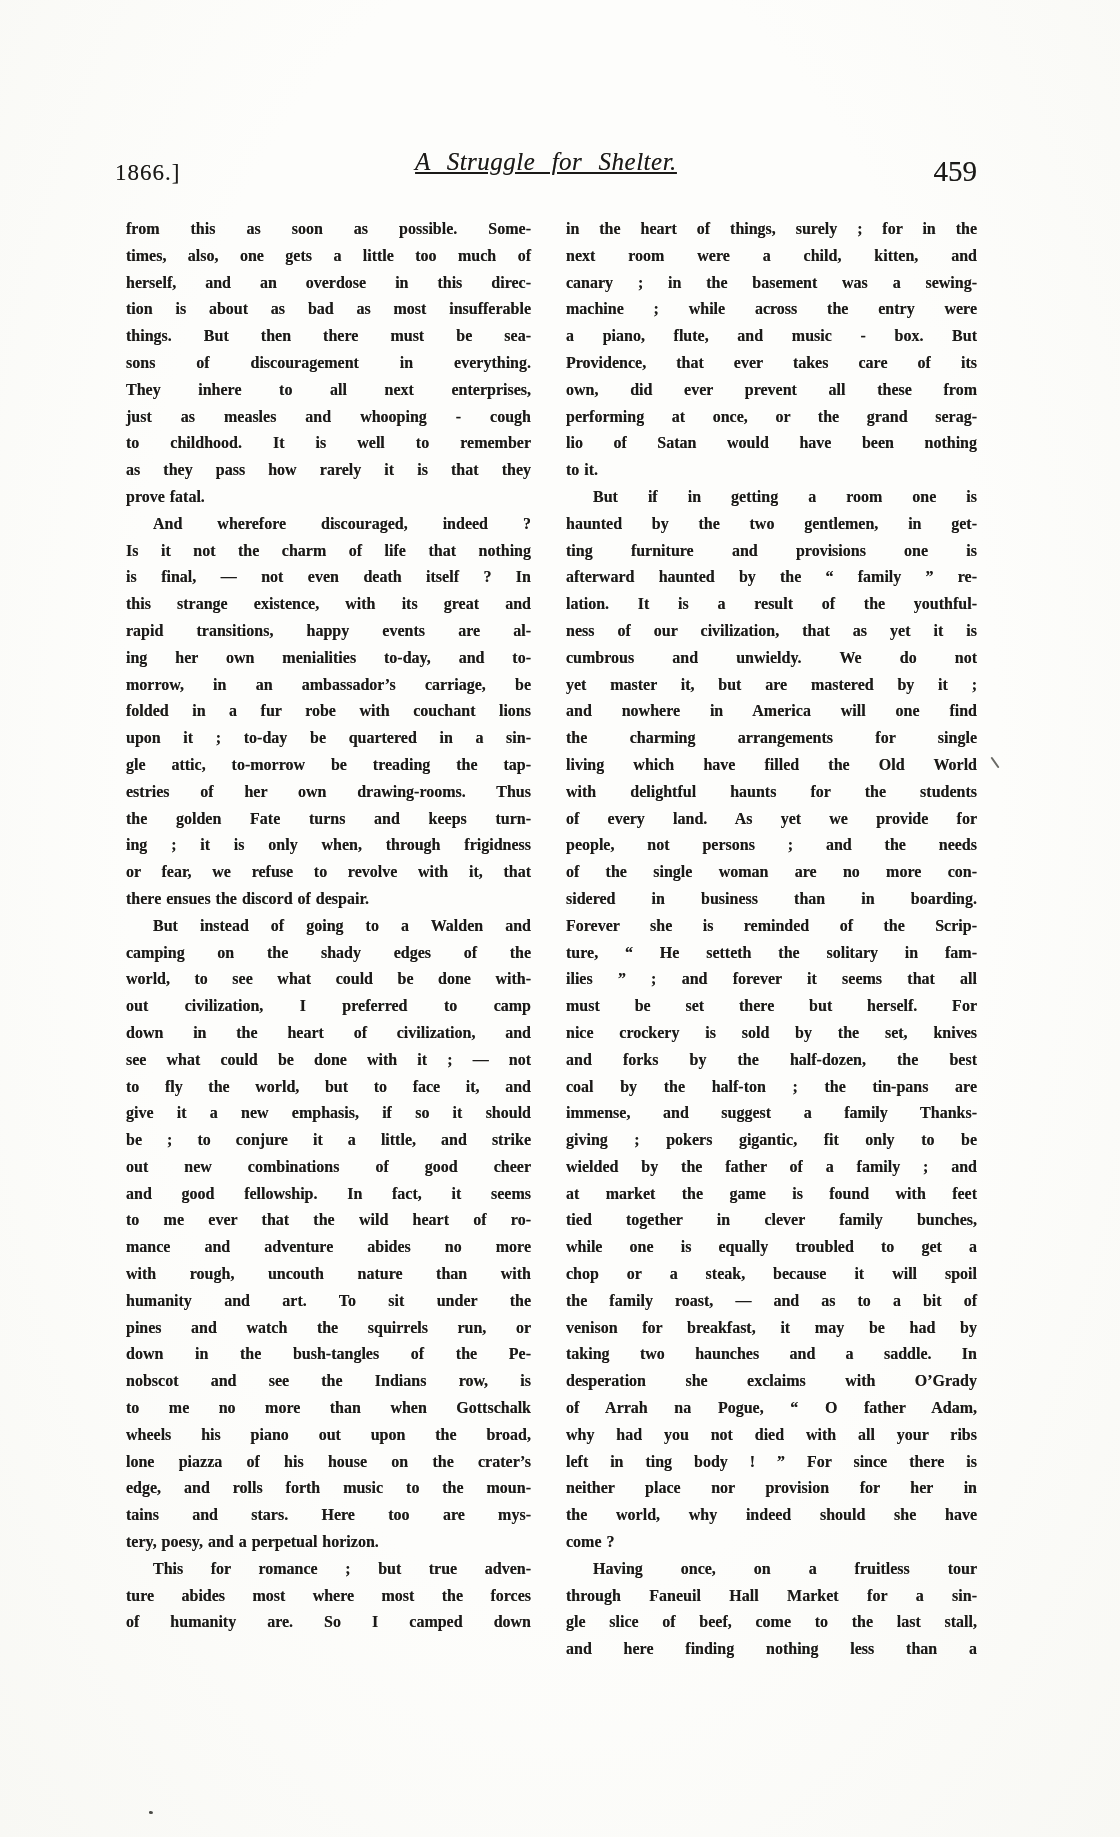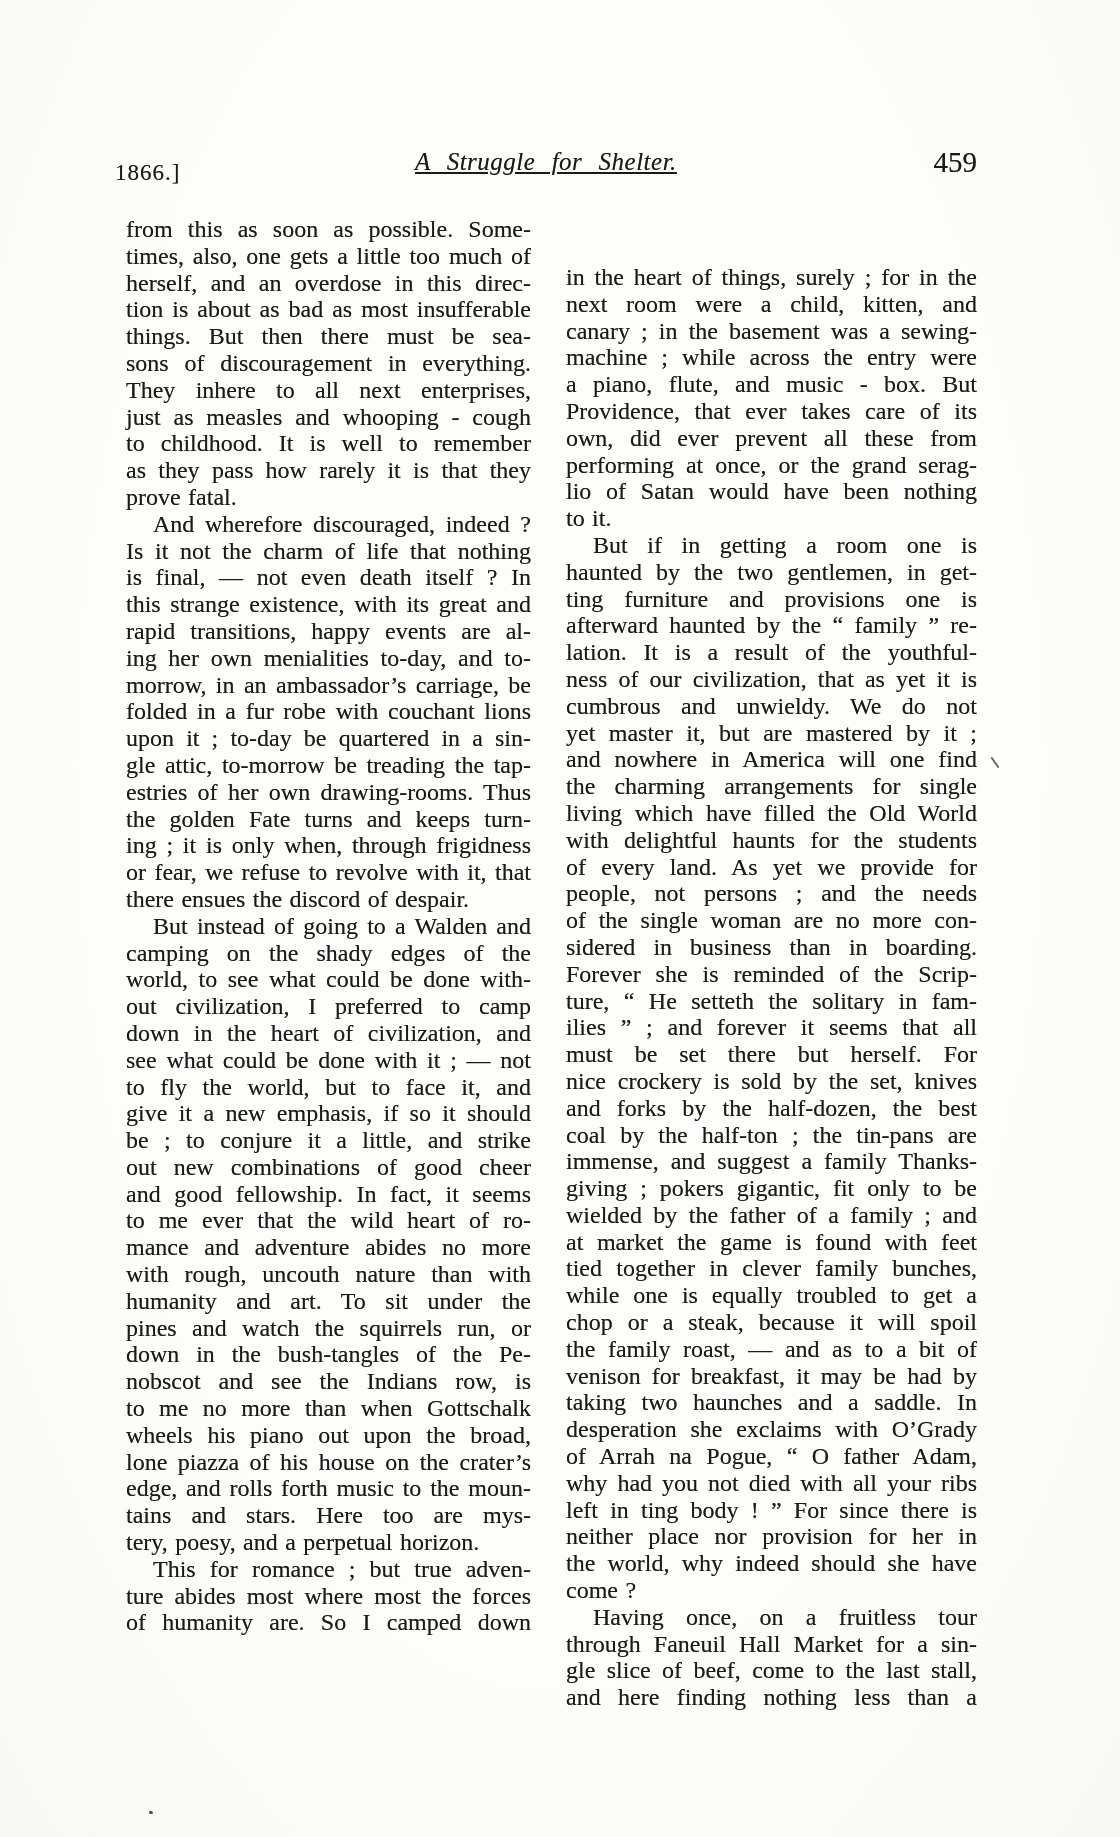--- a/index.html
+++ b/index.html
@@ -28,34 +28,34 @@
   .running-head .title {
     position: absolute; left: 0; right: 0; top: 2px;
     text-align: center;
     font-style: italic;
     font-size: 25px;
     word-spacing: 0.38em;
     letter-spacing: 0.5px;
     text-decoration: underline;
   }
   .running-head .folio {
-    position: absolute; right: 0; top: 0;
+    position: absolute; right: 0; top: 9px;
     font-size: 29px;
   }
   .columns {
     position: absolute;
     left: 126px;
     top: 216px;
     width: 851px;
     display: flex;
     justify-content: space-between;
   }
-  .col { font-size: 24px; line-height: 26.8px; }
+  .col { font-size: 16px; line-height: 26.8px; font-weight: bold; }
   .col.left  { width: 405px; }
-  .col.right { width: 411px; margin-top: 48px; }
+  .col.right { width: 411px; }
   .line {
     text-align: justify;
     text-align-last: justify;
     word-spacing: 0.06em;
     white-space: normal;
     height: 26.8px;
     overflow: visible;
   }
   .line.indent { text-indent: 27px; }
   .line.para-end { text-align-last: left; }

